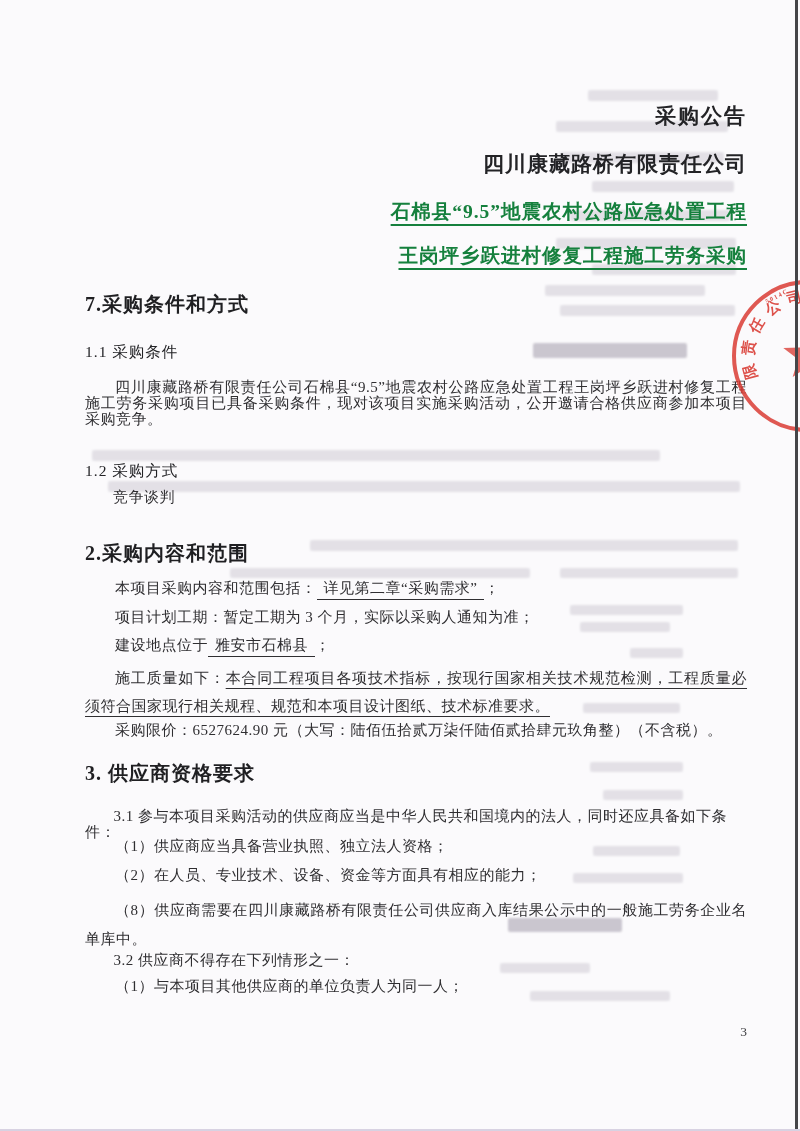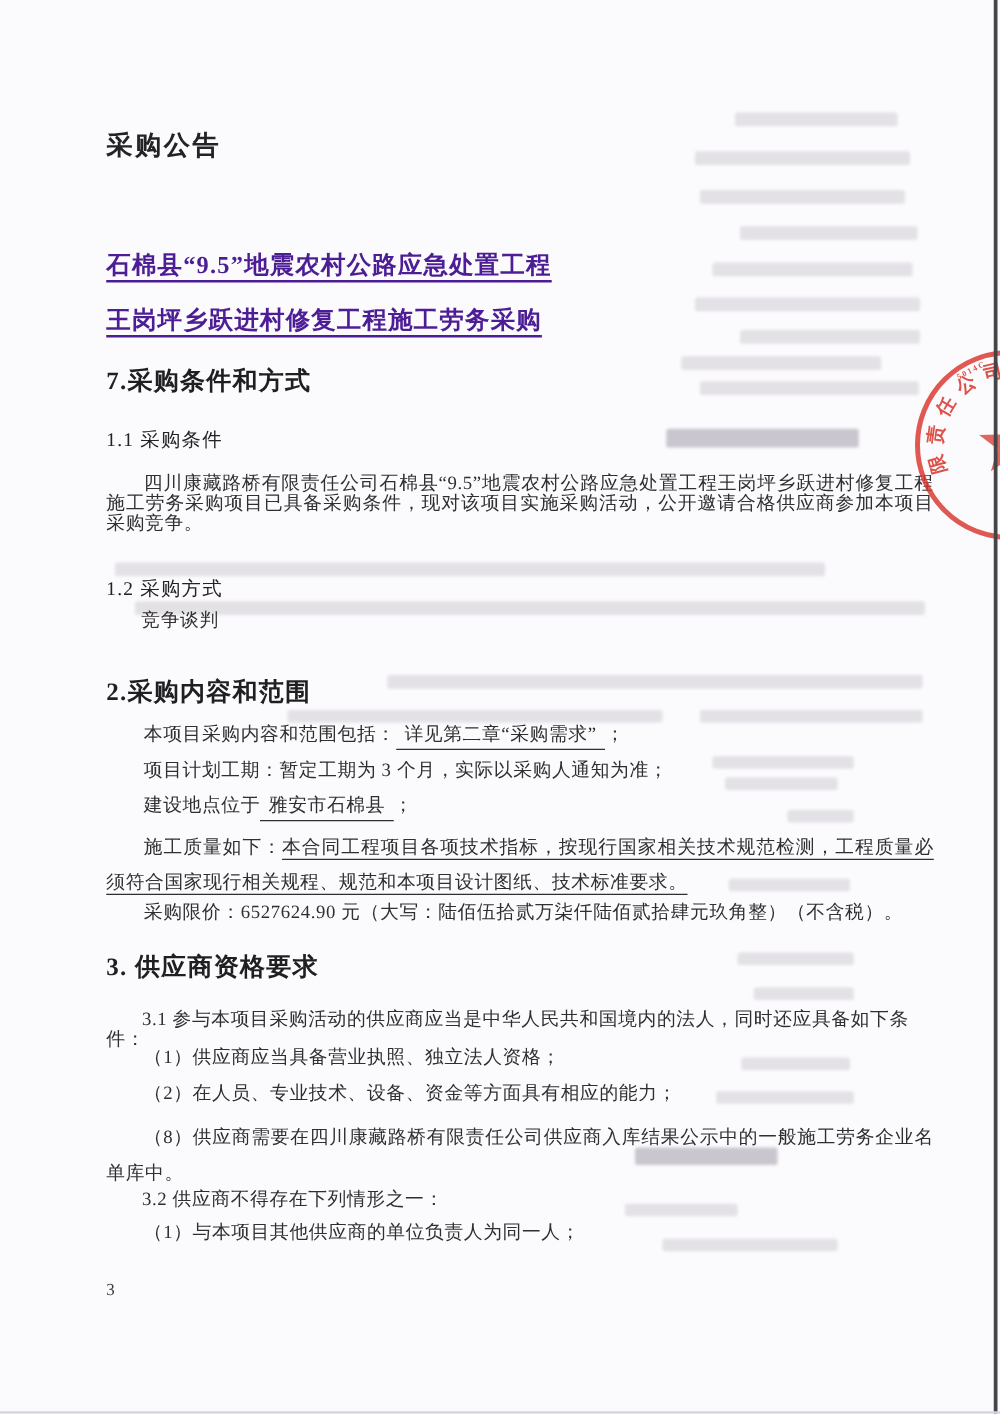--- a/index.html
+++ b/index.html
@@ -3,25 +3,25 @@
 <meta charset="utf-8">
 <style>
   html,body{margin:0;padding:0;background:#e8e8ea;}
   .page{
     position:relative;width:800px;height:1131px;margin:0 auto;
     background:#fbfafc;overflow:hidden;
     font-family:"Liberation Serif","DejaVu Serif",serif;
     color:#2f2e31;
   }
   .abs{position:absolute;left:85px;width:662px;margin:0;}
-  .center{text-align:left;}
+  .center{text-align:right;}
   .doc-title{font-size:21px;font-weight:bold;color:#232326;letter-spacing:2px;}
   .company{font-size:21px;font-weight:bold;color:#232326;letter-spacing:1px;}
   .subhead{
-    font-size:19.5px;font-weight:bold;color:#4c1d95;letter-spacing:1px;
+    font-size:19.5px;font-weight:bold;color:#15803d;letter-spacing:1px;
     text-decoration:underline;text-underline-offset:6px;text-decoration-thickness:1.5px;
   }
   .h1{font-size:20px;font-weight:bold;color:#1f1f22;letter-spacing:1px;}
   .h2{font-size:15.5px;font-weight:normal;color:#232326;letter-spacing:1px;}
   .body{font-size:15px;line-height:16px;letter-spacing:.5px;}
   .ind{text-indent:2em;}
   .ind19{text-indent:1.9em;}
   .just{text-align:justify;}
   .lh28{line-height:28px;}
   .lh29{line-height:29px;}
@@ -65,20 +65,21 @@
       <div class="ghost" style="left: 590px; top: 762px; width: 93px; height: 10px;"></div>
       <div class="ghost" style="left: 603px; top: 790px; width: 80px; height: 10px;"></div>
       <div class="ghost" style="left: 593px; top: 846px; width: 87px; height: 10px;"></div>
       <div class="ghost" style="left: 573px; top: 873px; width: 110px; height: 10px;"></div>
       <div class="ghost bold" style="left: 508px; top: 918px; width: 114px; height: 14px;"></div>
       <div class="ghost" style="left: 500px; top: 963px; width: 90px; height: 10px;"></div>
       <div class="ghost" style="left: 530px; top: 991px; width: 140px; height: 10px;"></div>
     </div>
 
   <p class="abs center doc-title" style="top:102px">采购公告</p>
+  <p class="abs center company" style="top:150px">四川康藏路桥有限责任公司</p>
   <p class="abs center subhead" style="top:198px">石棉县“9.5”地震农村公路应急处置工程</p>
   <p class="abs center subhead" style="top:242px">王岗坪乡跃进村修复工程施工劳务采购</p>
 
   <p class="abs h1" style="top:291px">7.采购条件和方式</p>
   <p class="abs h2" style="top:342px">1.1 采购条件</p>
   <p class="abs body ind just" style="top:379px">四川康藏路桥有限责任公司石棉县“9.5”地震农村公路应急处置工程王岗坪乡跃进村修复工程施工劳务采购项目已具备采购条件，现对该项目实施采购活动，公开邀请合格供应商参加本项目采购竞争。</p>
   <p class="abs h2" style="top:461px">1.2 采购方式</p>
   <p class="abs body method" style="top:489px">竞争谈判</p>
 
   <p class="abs h1" style="top:540px">2.采购内容和范围</p>

